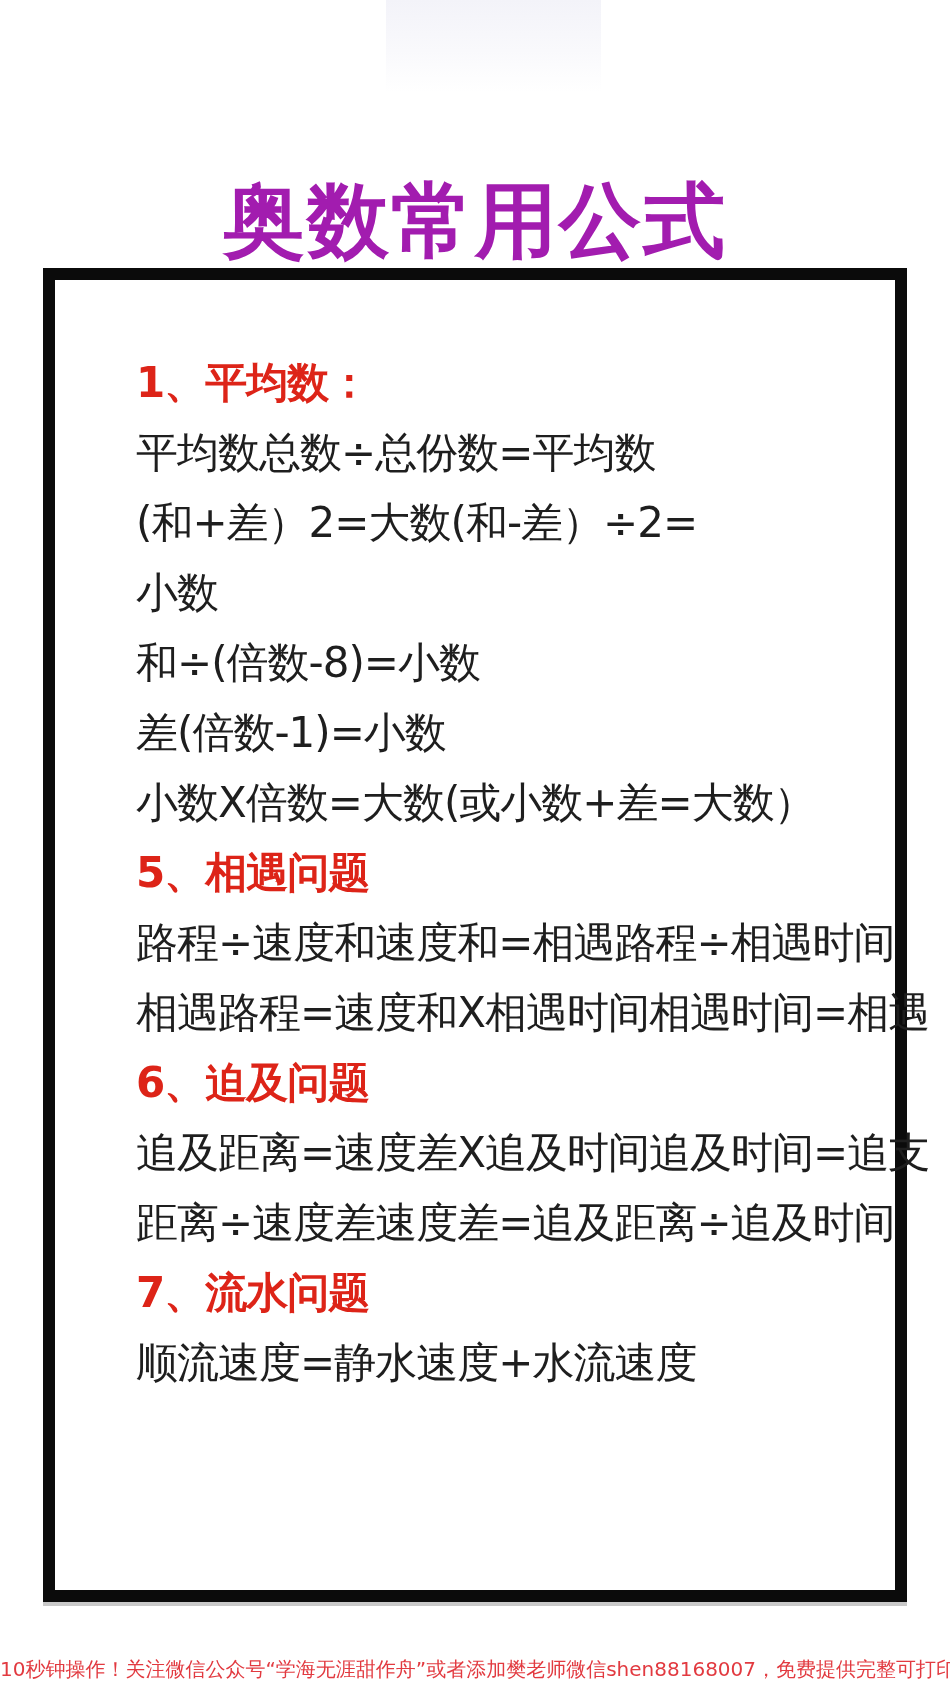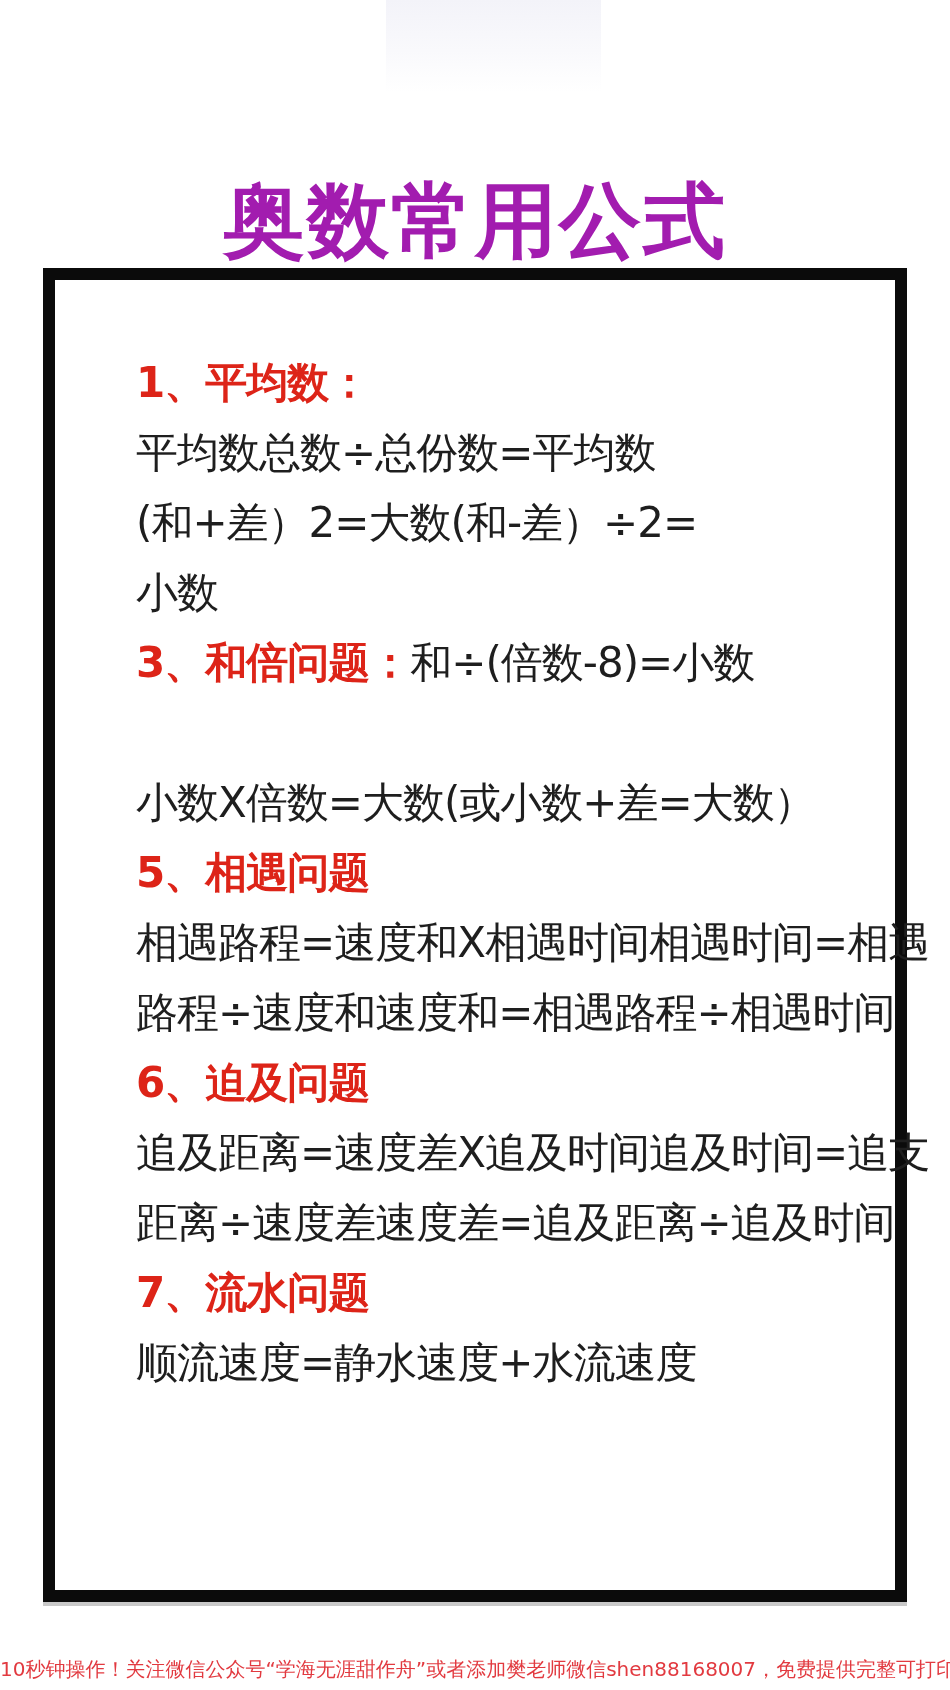--- a/index.html
+++ b/index.html
@@ -96,36 +96,36 @@
     <div class="line">
       <span class="seg black">平均数总数÷总份数=平均数</span>
     </div>
     <div class="line">
       <span class="seg black">(和+差）2=大数(和-差）÷2=</span>
     </div>
     <div class="line">
       <span class="seg black">小数</span>
     </div>
     <div class="line">
-      <span class="seg red">3、和倍问题：</span>
       <span class="seg black">和÷(倍数-8)=小数</span>
     </div>
     <div class="line">
+      <span class="seg black">差(倍数-1)=小数</span>
     </div>
     <div class="line">
       <span class="seg black">小数X倍数=大数(或小数+差=大数）</span>
     </div>
     <div class="line">
       <span class="seg red">5、相遇问题</span>
     </div>
     <div class="line">
-      <span class="seg black">相遇路程=速度和X相遇时间相遇时间=相遇</span>
+      <span class="seg black">路程÷速度和速度和=相遇路程÷相遇时间</span>
     </div>
     <div class="line">
-      <span class="seg black">路程÷速度和速度和=相遇路程÷相遇时间</span>
+      <span class="seg black">相遇路程=速度和X相遇时间相遇时间=相遇</span>
     </div>
     <div class="line">
       <span class="seg red">6、迫及问题</span>
     </div>
     <div class="line">
       <span class="seg black">追及距离=速度差X追及时间追及时间=追支</span>
     </div>
     <div class="line">
       <span class="seg black">距离÷速度差速度差=追及距离÷追及时间</span>
     </div>

